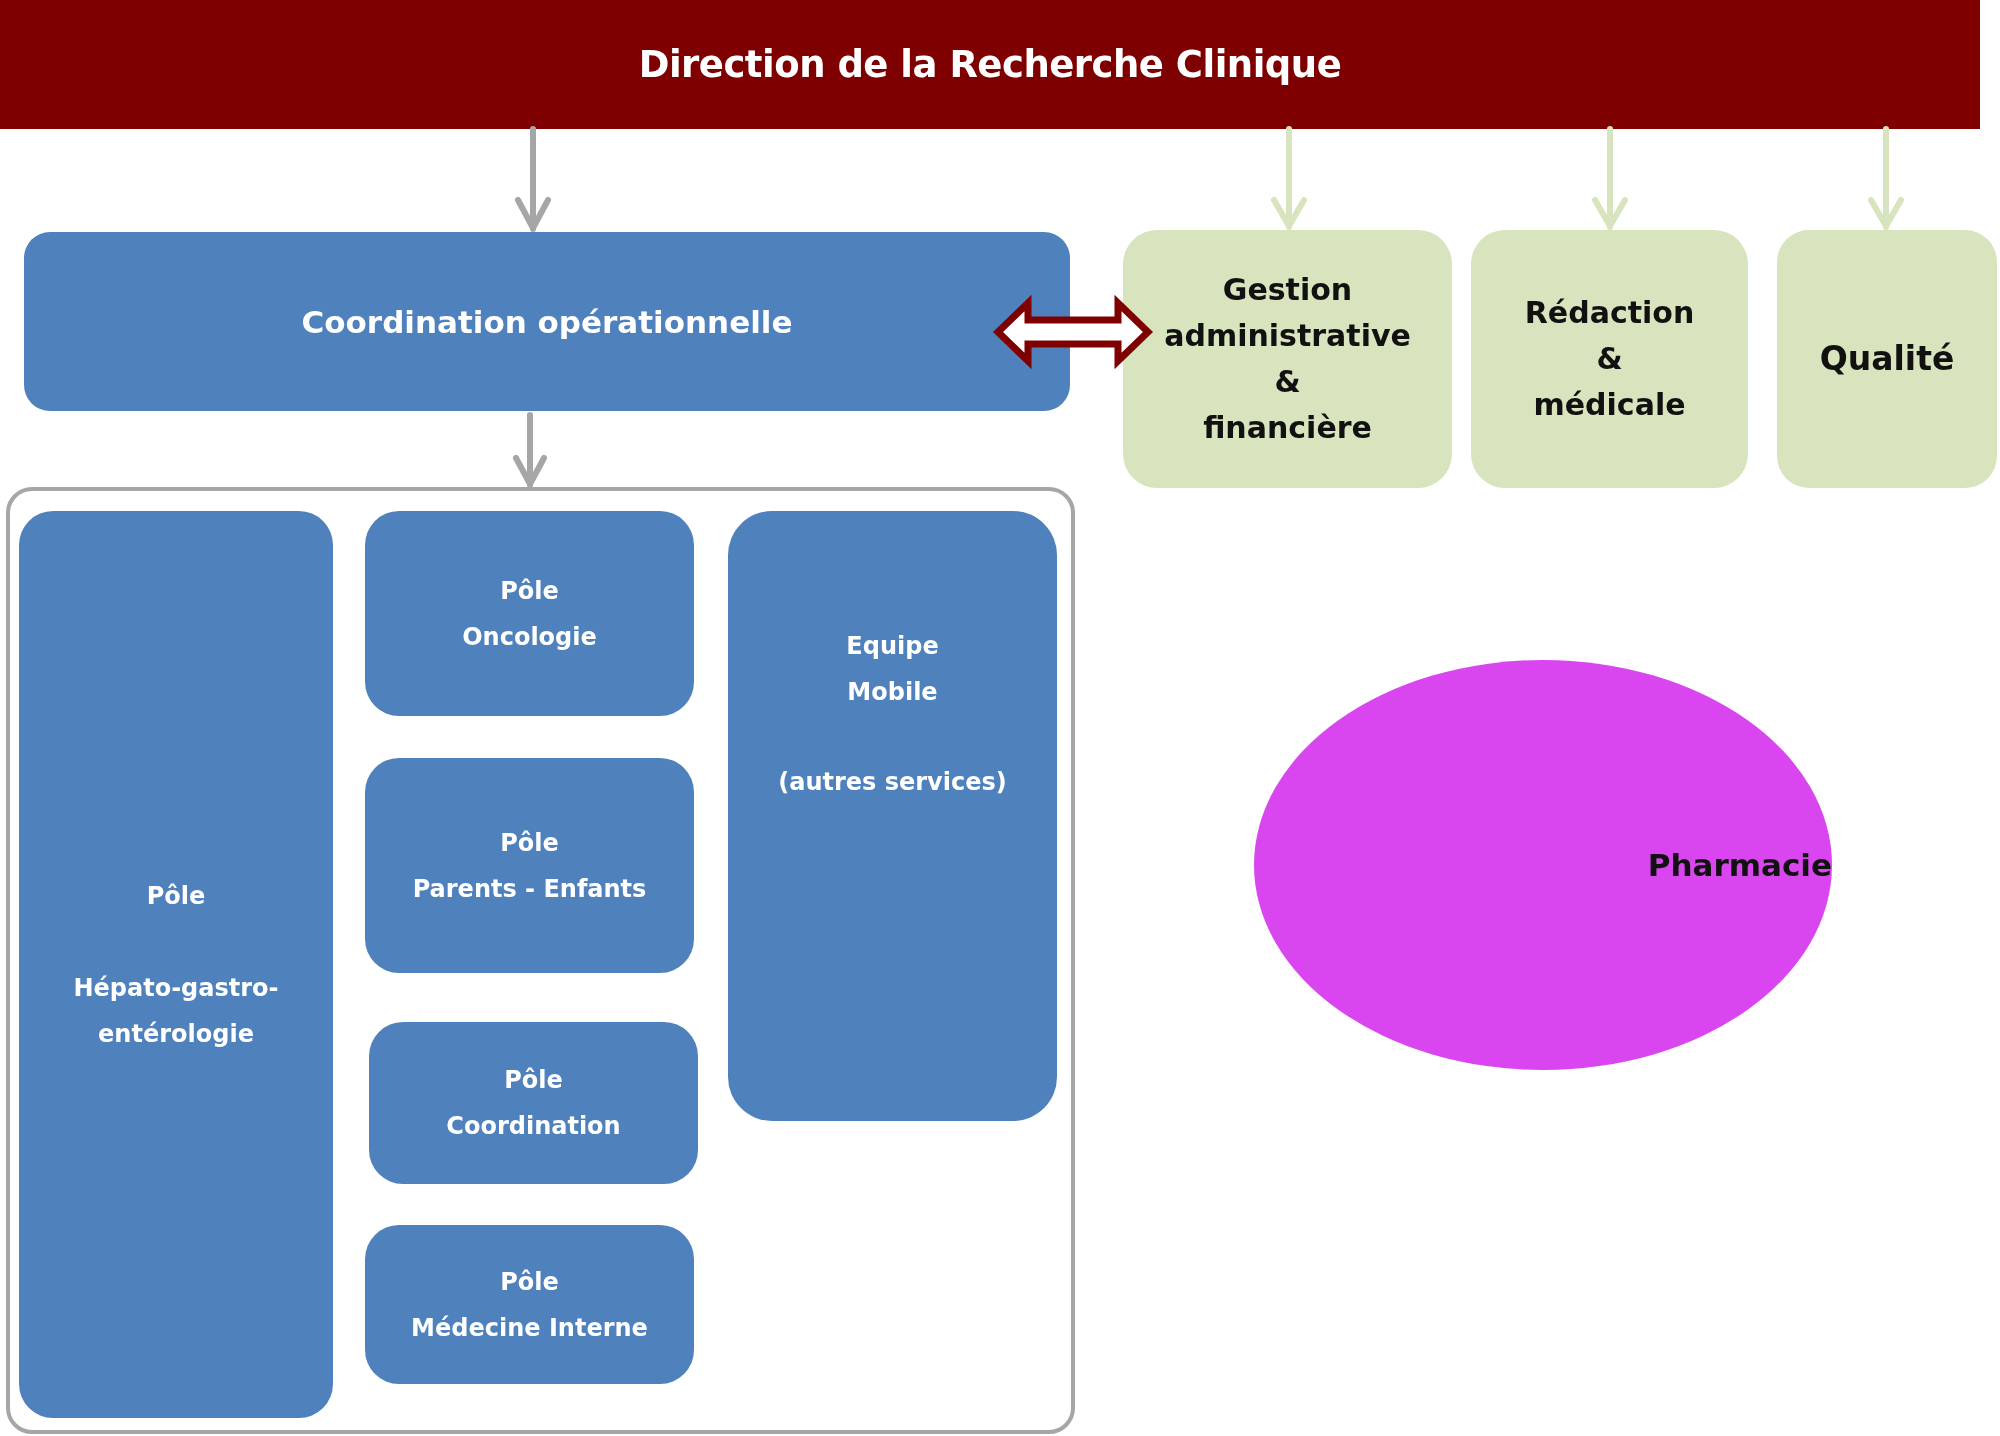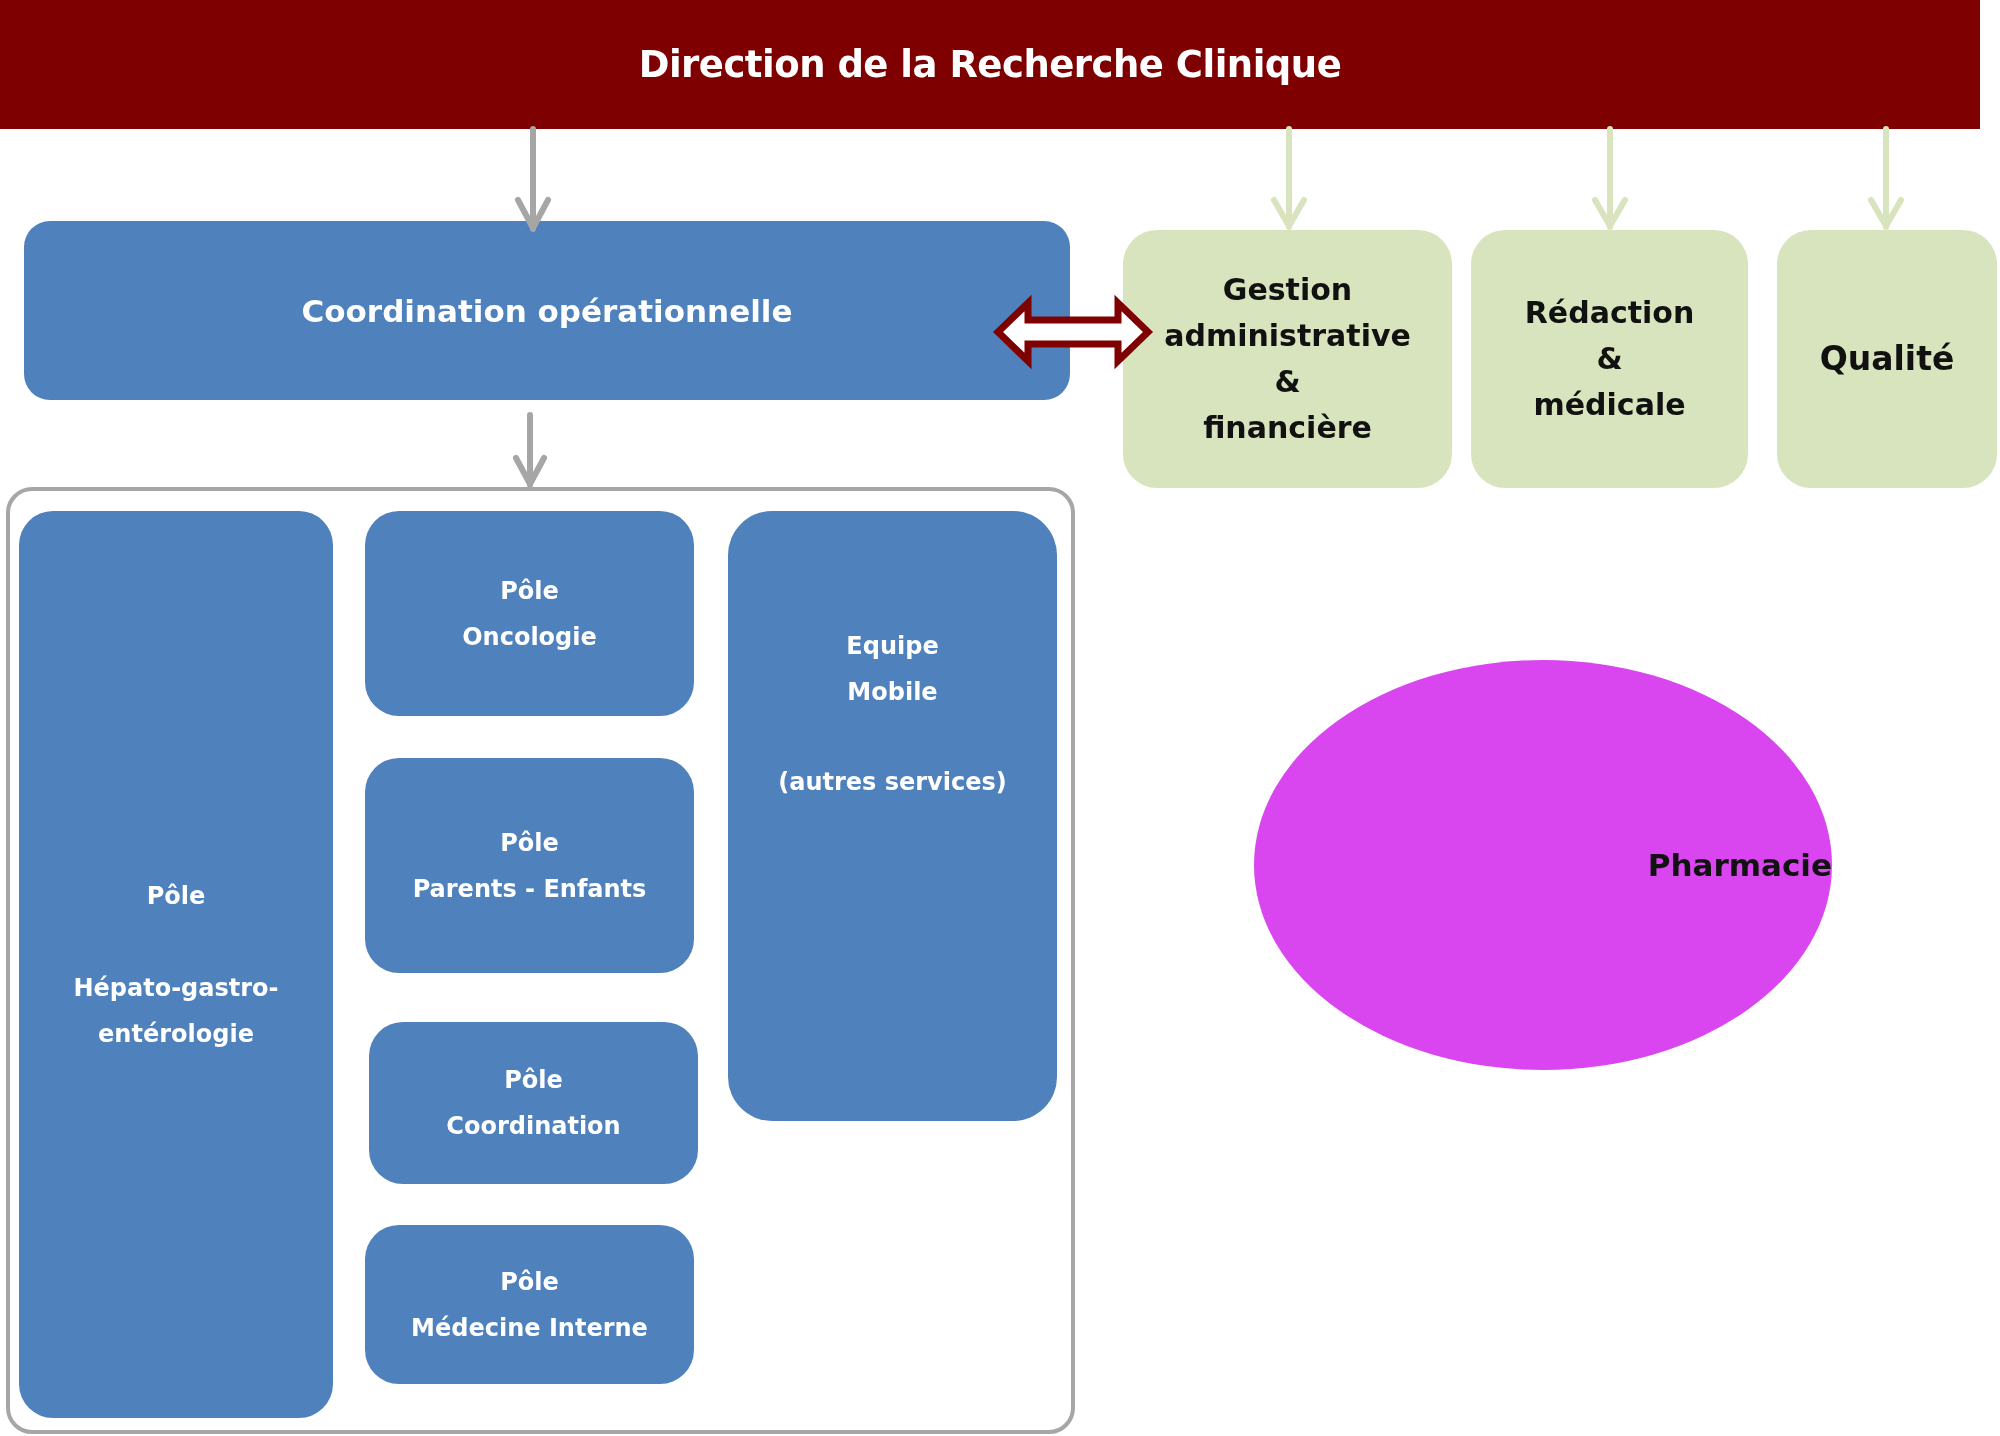--- a/index.html
+++ b/index.html
@@ -24,36 +24,36 @@
   #pharmacie span { font-weight:bold; font-size:31px; color:#111; }
   svg.overlay { position:absolute; left:0; top:0; width:2000px; height:1436px; pointer-events:none; }
 </style>
 </head>
 <body>
 
 <div id="header" class="abs">
   <span>Direction de la Recherche Clinique</span>
 </div>
 
-<div class="abs blue" style="left:24px; top:221px; width:1046px; height:179px; border-radius:26px; font-size:31px;">
+<div class="abs blue" style="left:24px; top:232px; width:1046px; height:179px; border-radius:26px; font-size:31px;">
   <span class="line">Coordination opérationnelle</span>
 </div>
 
 <div class="abs green" style="left:1123px; top:230px; width:329px; height:258px;">
   <span class="line">Gestion</span>
   <span class="line">administrative</span>
   <span class="line">&amp;</span>
   <span class="line">financière</span>
 </div>
 <div class="abs green" style="left:1471px; top:230px; width:277px; height:258px;">
   <span class="line">Rédaction</span>
   <span class="line">&amp;</span>
   <span class="line">médicale</span>
 </div>
-<div class="abs green" style="left:1777px; top:230px; width:220px; height:258px; font-size:33px;">
+<div class="abs green" style="left:1777px; top:230px; width:220px; height:258px; font-size:33px;border-radius:32px;">
   <span class="line">Qualité</span>
 </div>
 
 <div id="container" class="abs"></div>
 
 <div class="abs blue" style="left:19px; top:511px; width:314px; height:907px;">
   <span class="line">Pôle</span>
   <span class="gap"></span>
   <span class="line">Hépato-gastro-</span>
   <span class="line">entérologie</span>

